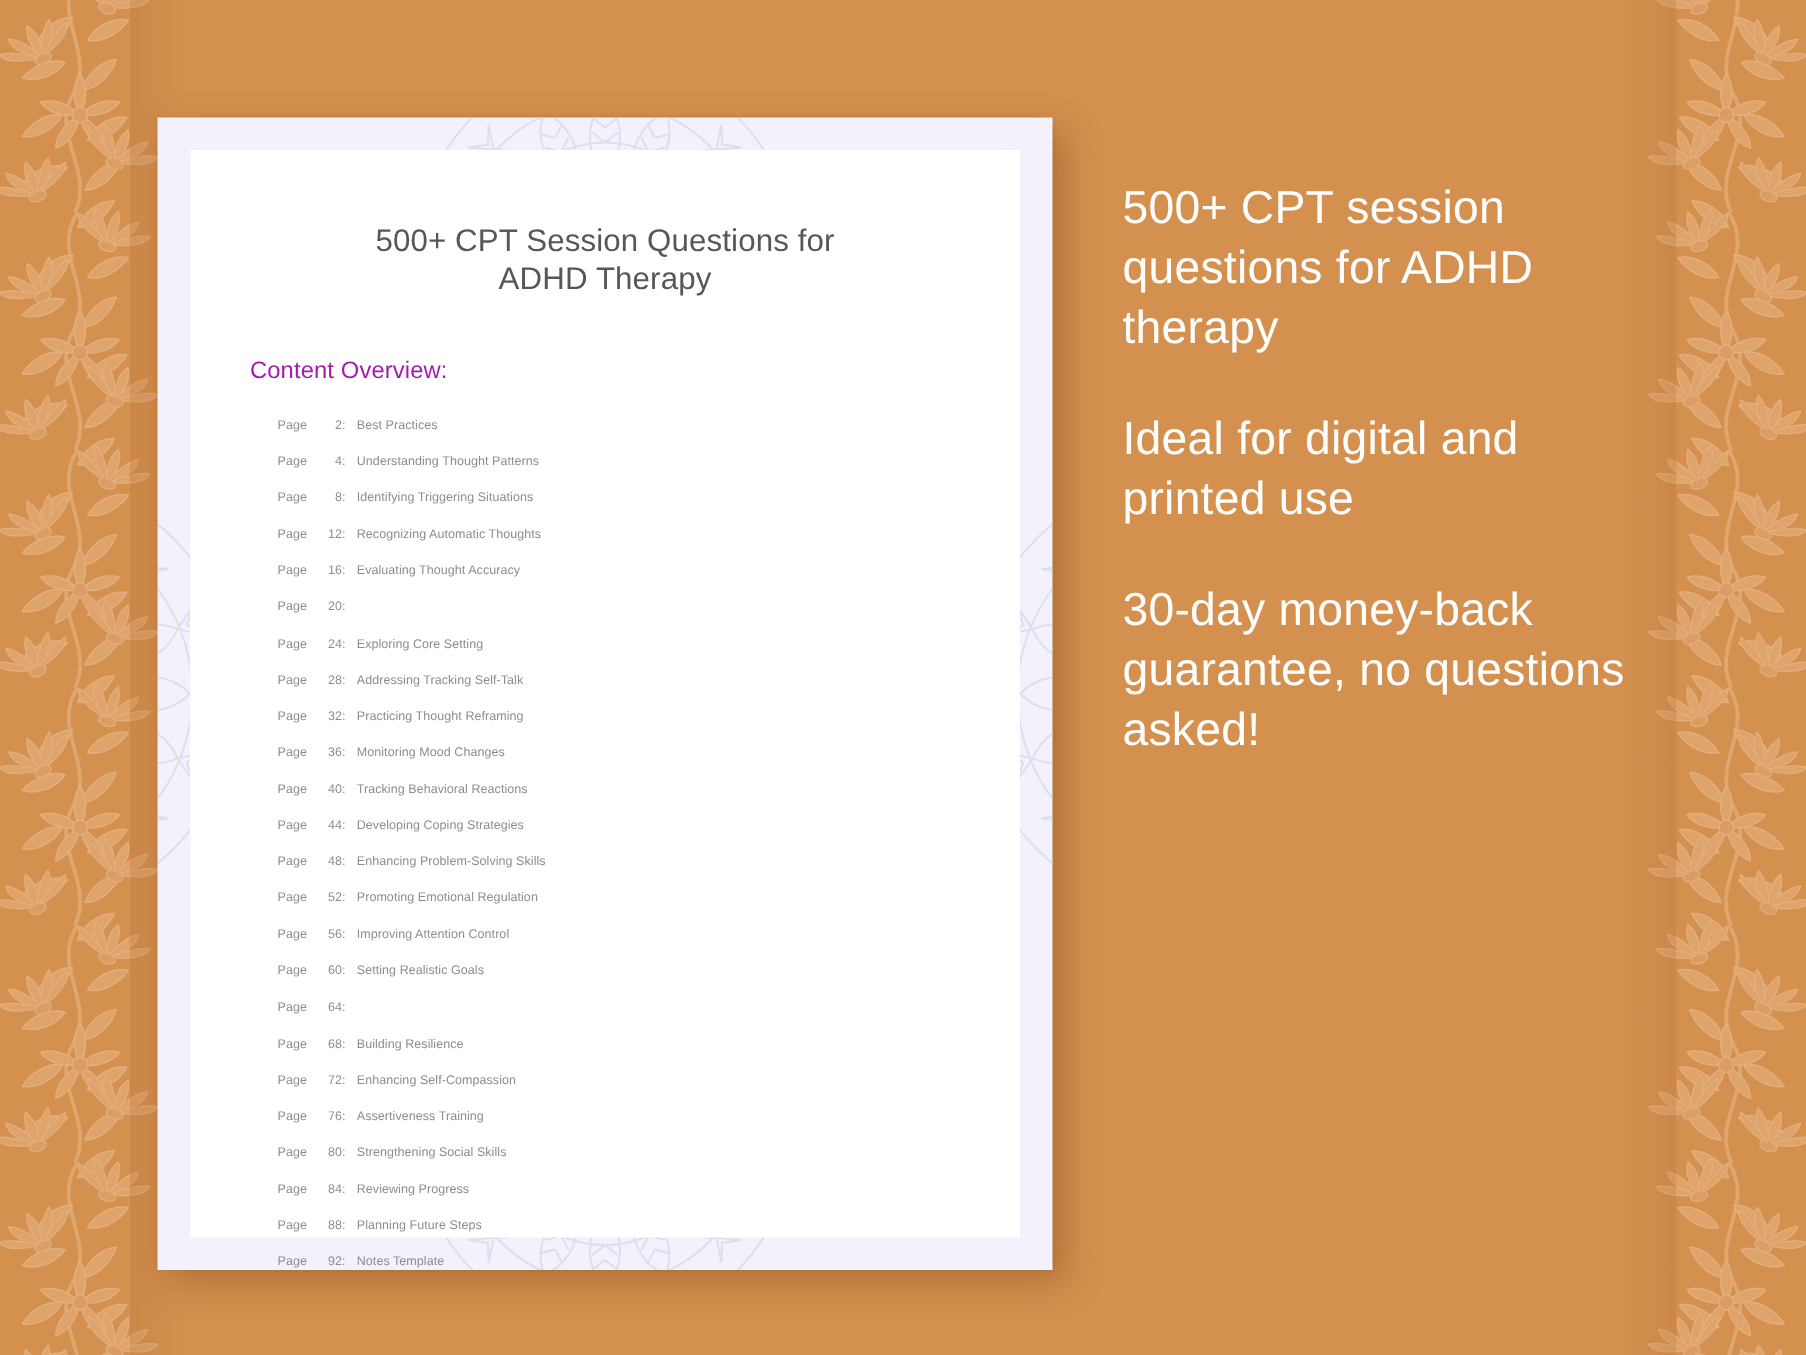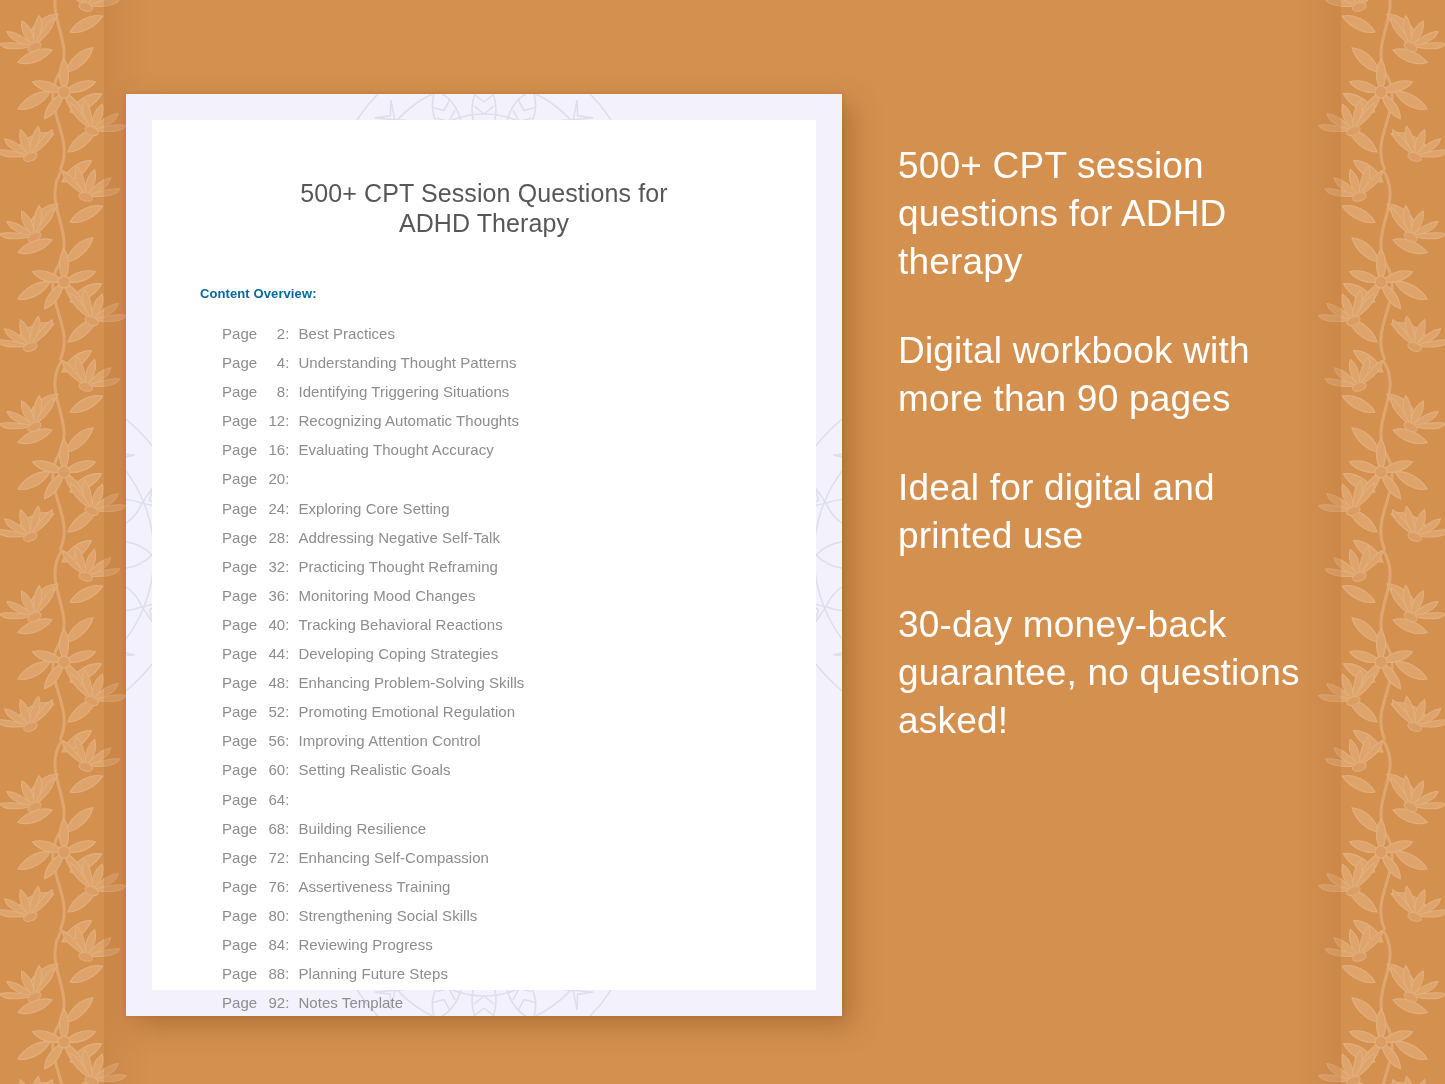--- a/index.html
+++ b/index.html
@@ -78,35 +78,35 @@
     line-height:1.2;
     color:#575757;
     letter-spacing:.1px;
     margin-top:18px;
     white-space:pre-line;
   }
 
   .overview-label {
     margin-top:48px;
     margin-left:4px;
-    font-size:13px;
-    font-weight:700;
-    color:#0369a1;
+    font-size:19px;
+    font-weight:400;
+    color:#a21caf;
     letter-spacing:.1px;
   }
 
   .toc {
     margin-top:18px;
     margin-left:26px;
     list-style:none;
   }
   .toc-row {
     display:flex;
     align-items:baseline;
-    font-size:15px;
+    font-size:10px;
     font-weight:300;
     color:#8d8d8d;
     line-height:29.1px;
     letter-spacing:.05px;
     white-space:nowrap;
   }
   .toc-page-label { }
   .toc-page-num {
     display:inline-block;
     min-width:23px;
@@ -341,21 +341,21 @@
         <li class="toc-row">
           <span class="toc-page-label">Page</span>
           <span class="toc-page-num">24</span>
           <span class="toc-colon">:</span>
           <span class="toc-topic">Exploring Core Setting</span>
         </li>
         <li class="toc-row">
           <span class="toc-page-label">Page</span>
           <span class="toc-page-num">28</span>
           <span class="toc-colon">:</span>
-          <span class="toc-topic">Addressing Negative Self-Talk</span>
+          <span class="toc-topic">Addressing Tracking Self-Talk</span>
         </li>
         <li class="toc-row">
           <span class="toc-page-label">Page</span>
           <span class="toc-page-num">32</span>
           <span class="toc-colon">:</span>
           <span class="toc-topic">Practicing Thought Reframing</span>
         </li>
         <li class="toc-row">
           <span class="toc-page-label">Page</span>
           <span class="toc-page-num">36</span>
@@ -444,16 +444,15 @@
           <span class="toc-page-num">92</span>
           <span class="toc-colon">:</span>
           <span class="toc-topic">Notes Template</span>
         </li>
       </ul>
   </div>
 </div>
 
 <div class="promo">
     <div class="promo-item">500+ CPT session questions for ADHD therapy</div>
-    <div class="promo-item">Digital workbook with more than 90 pages</div>
     <div class="promo-item">Ideal for digital and printed use</div>
     <div class="promo-item">30-day money-back guarantee, no questions asked!</div>
   </div>
 
 </body></html>

